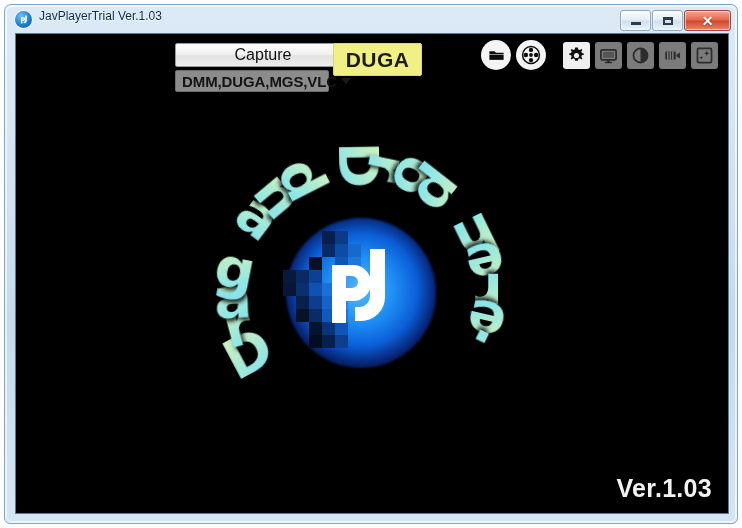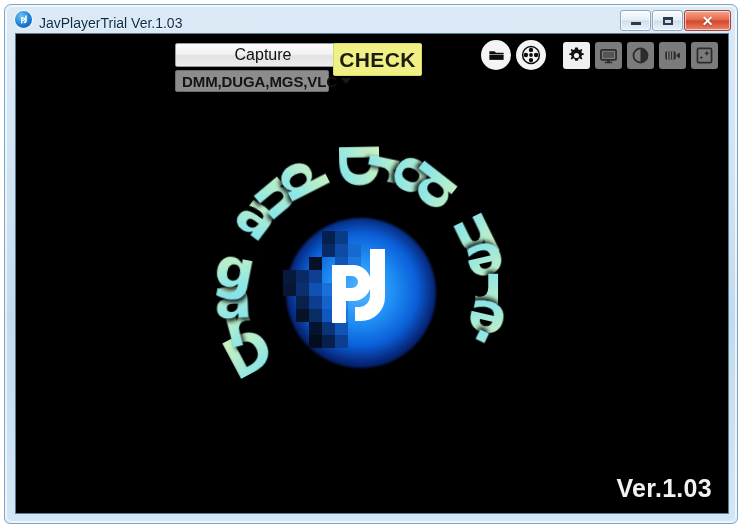--- a/index.html
+++ b/index.html
@@ -52,22 +52,22 @@
     background: radial-gradient(circle at 36% 30%, #6fc0f5 0%, #1a7fd4 55%, #0a56a8 100%);
     box-shadow: 0 0 0 1px rgba(255,255,255,0.75);
     display: flex;
     align-items: center;
     justify-content: center;
   }
   .title-icon svg { display: block; }
   .title-text {
     position: absolute;
     left: 34px;
-    top: 8px;
-    font-size: 14px;
+    top: 1px;
+    font-size: 12px;
     color: #0b2b48;
     line-height: 20px;
     white-space: nowrap;
     text-shadow: 0 1px 1px rgba(255,255,255,0.9);
   }
 
   
   .win-buttons {
     position: absolute;
     top: 5px;
@@ -351,21 +351,21 @@
     <div class="capture-btn">
       <span>Capture</span>
     </div>
 
     <div class="source-select">
       <div class="sel-value">DMM,DUGA,MGS,VLC</div>
       <div class="chevron"></div>
     </div>
 
     <div class="check-btn">
-      <span>CHECK</span>
+      <span>DUGA</span>
     </div>
 
     <div class="icon-row">
       <div class="circle-icon">
         <svg width="19" height="19" viewBox="0 0 20 20" aria-hidden="true">
           <path d="M2.5 5.5 h5.4 l1.5 1.7 h8.1 v1.4 h-15 z" fill="#0d0d0d"></path>
           <path d="M2.5 9.2 h15 v5.4 h-15 z" fill="#0d0d0d"></path>
         </svg>
       </div>
       <div class="circle-icon">

